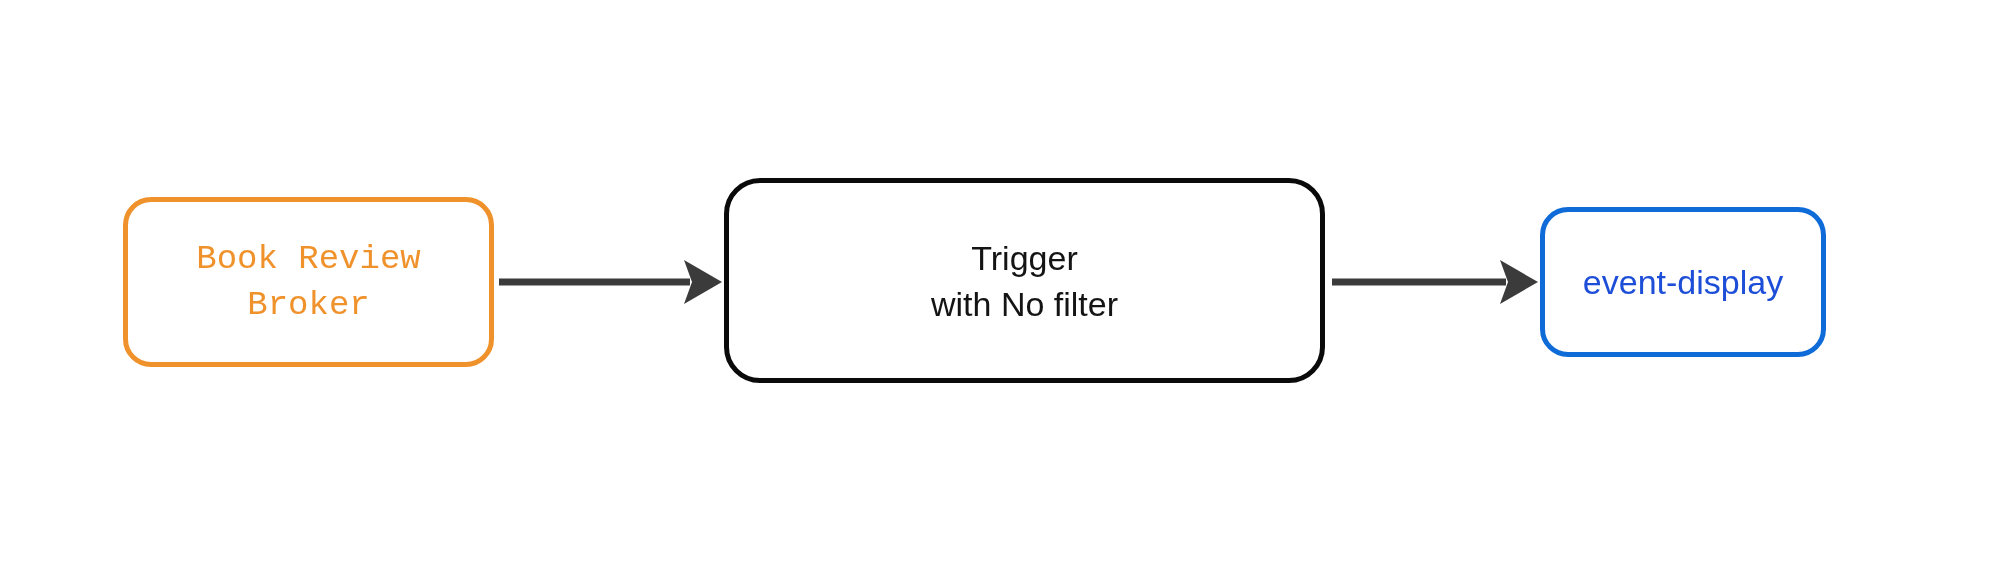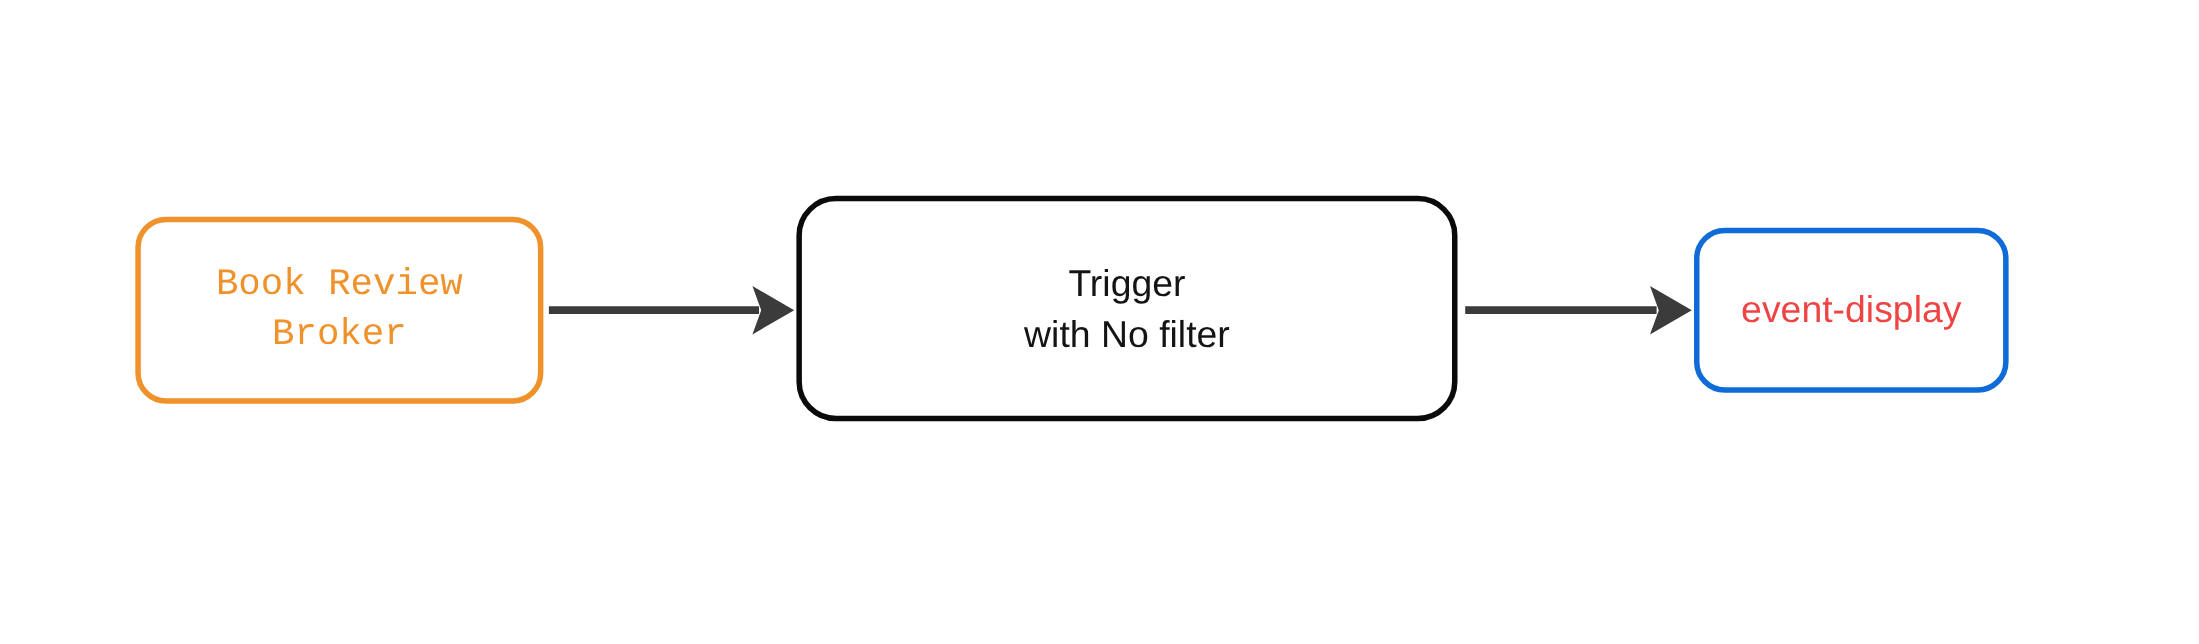--- a/index.html
+++ b/index.html
@@ -65,21 +65,21 @@
 <body>
 
 <div class="canvas">
 
   <div class="node" id="node-broker" style="border-color: rgb(240, 146, 43); color: rgb(240, 146, 43); background-color: rgb(255, 255, 255); font-family: Liberation Mono, monospace;">Book Review
 Broker</div>
 
   <div class="node" id="node-trigger" style="border-color: rgb(10, 10, 10); color: rgb(20, 20, 20); background-color: rgb(255, 255, 255);">Trigger
 with No filter</div>
 
-  <div class="node" id="node-event-display" style="border-color: rgb(15, 107, 215); color: #ef4444; background-color: rgb(255, 255, 255);">event-display</div>
+  <div class="node" id="node-event-display" style="border-color: rgb(15, 107, 215); color: #1d4ed8; background-color: rgb(255, 255, 255);">event-display</div>
 
   <svg class="edges-layer" viewBox="0 0 1999 585" xmlns="http://www.w3.org/2000/svg">
     <g>
       <line x1="499" y1="282" x2="690" y2="282" stroke-width="7" style="stroke: rgb(59, 59, 59);"></line>
       <polygon points="684,260 722,282 684,304 692,282" style="fill: rgb(59, 59, 59);"></polygon>
     </g>
     <g>
       <line x1="1332" y1="282" x2="1506" y2="282" stroke-width="7" style="stroke: rgb(59, 59, 59);"></line>
       <polygon points="1500,260 1538,282 1500,304 1508,282" style="fill: rgb(59, 59, 59);"></polygon>
     </g>

